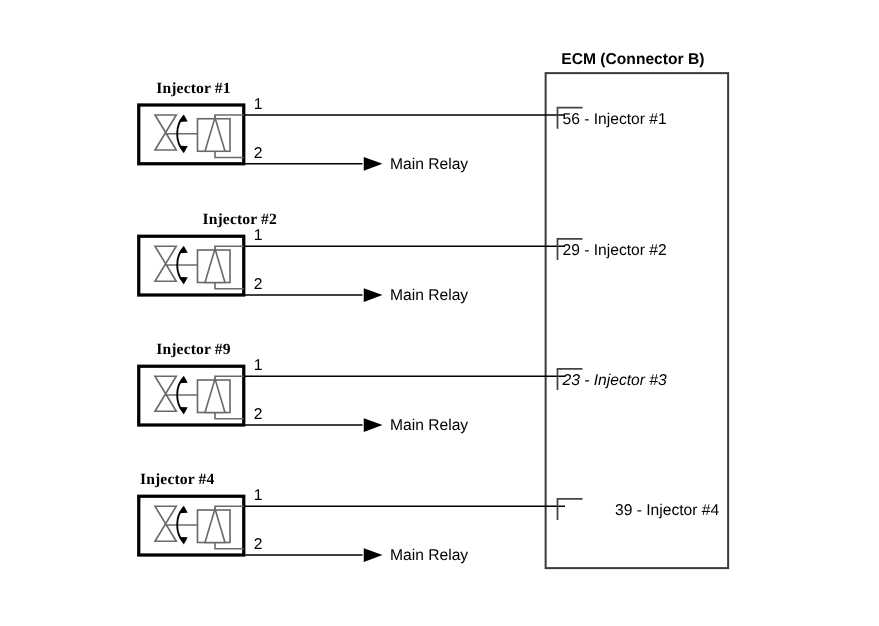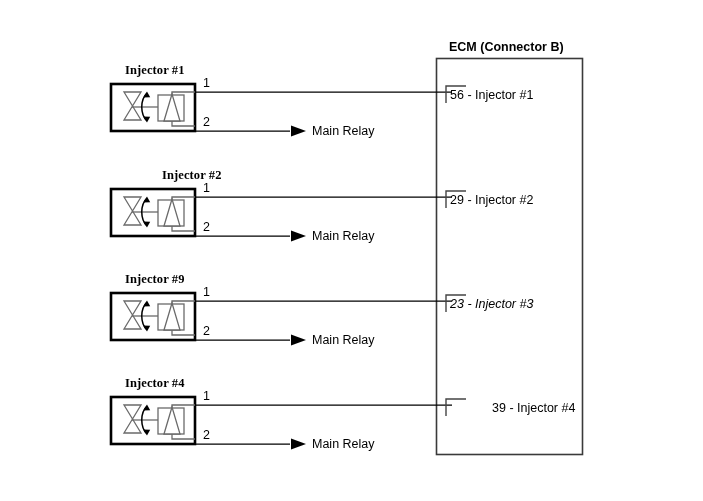--- a/index.html
+++ b/index.html
@@ -109,21 +109,21 @@
   <div class="txt ecm-title" style="left:449px;top:40px;">ECM (Connector B)</div>
 
   <div class="txt ecm-pin" style="left:450px;top:88px;">56 - Injector #1</div>
   <div class="txt ecm-pin" style="left:450px;top:193px;">29 - Injector #2</div>
   <div class="txt ecm-pin" style="left:450px;top:297px;font-style:italic;">23 - Injector #3</div>
   <div class="txt ecm-pin" style="left:450px;top:401px;margin-left:42px;">39 - Injector #4</div>
 
   <div class="txt inj-label" style="left:125px;top:63px;">Injector #1</div>
   <div class="txt inj-label" style="left:125px;top:168px;padding-left:37px;">Injector #2</div>
   <div class="txt inj-label" style="left:125px;top:272px;">Injector #9</div>
-  <div class="txt inj-label" style="left:125px;top:376px;">Injector #4</div>
+  <div class="txt inj-label" style="left:112px;top:376px;">Injector #4</div>
 
   <div class="txt pin-num" style="left:203px;top:76px;">1</div>
   <div class="txt pin-num" style="left:203px;top:181px;">1</div>
   <div class="txt pin-num" style="left:203px;top:285px;">1</div>
   <div class="txt pin-num" style="left:203px;top:389px;">1</div>
 
   <div class="txt pin-num" style="left:203px;top:115px;">2</div>
   <div class="txt pin-num" style="left:203px;top:220px;">2</div>
   <div class="txt pin-num" style="left:203px;top:324px;">2</div>
   <div class="txt pin-num" style="left:203px;top:428px;">2</div>

